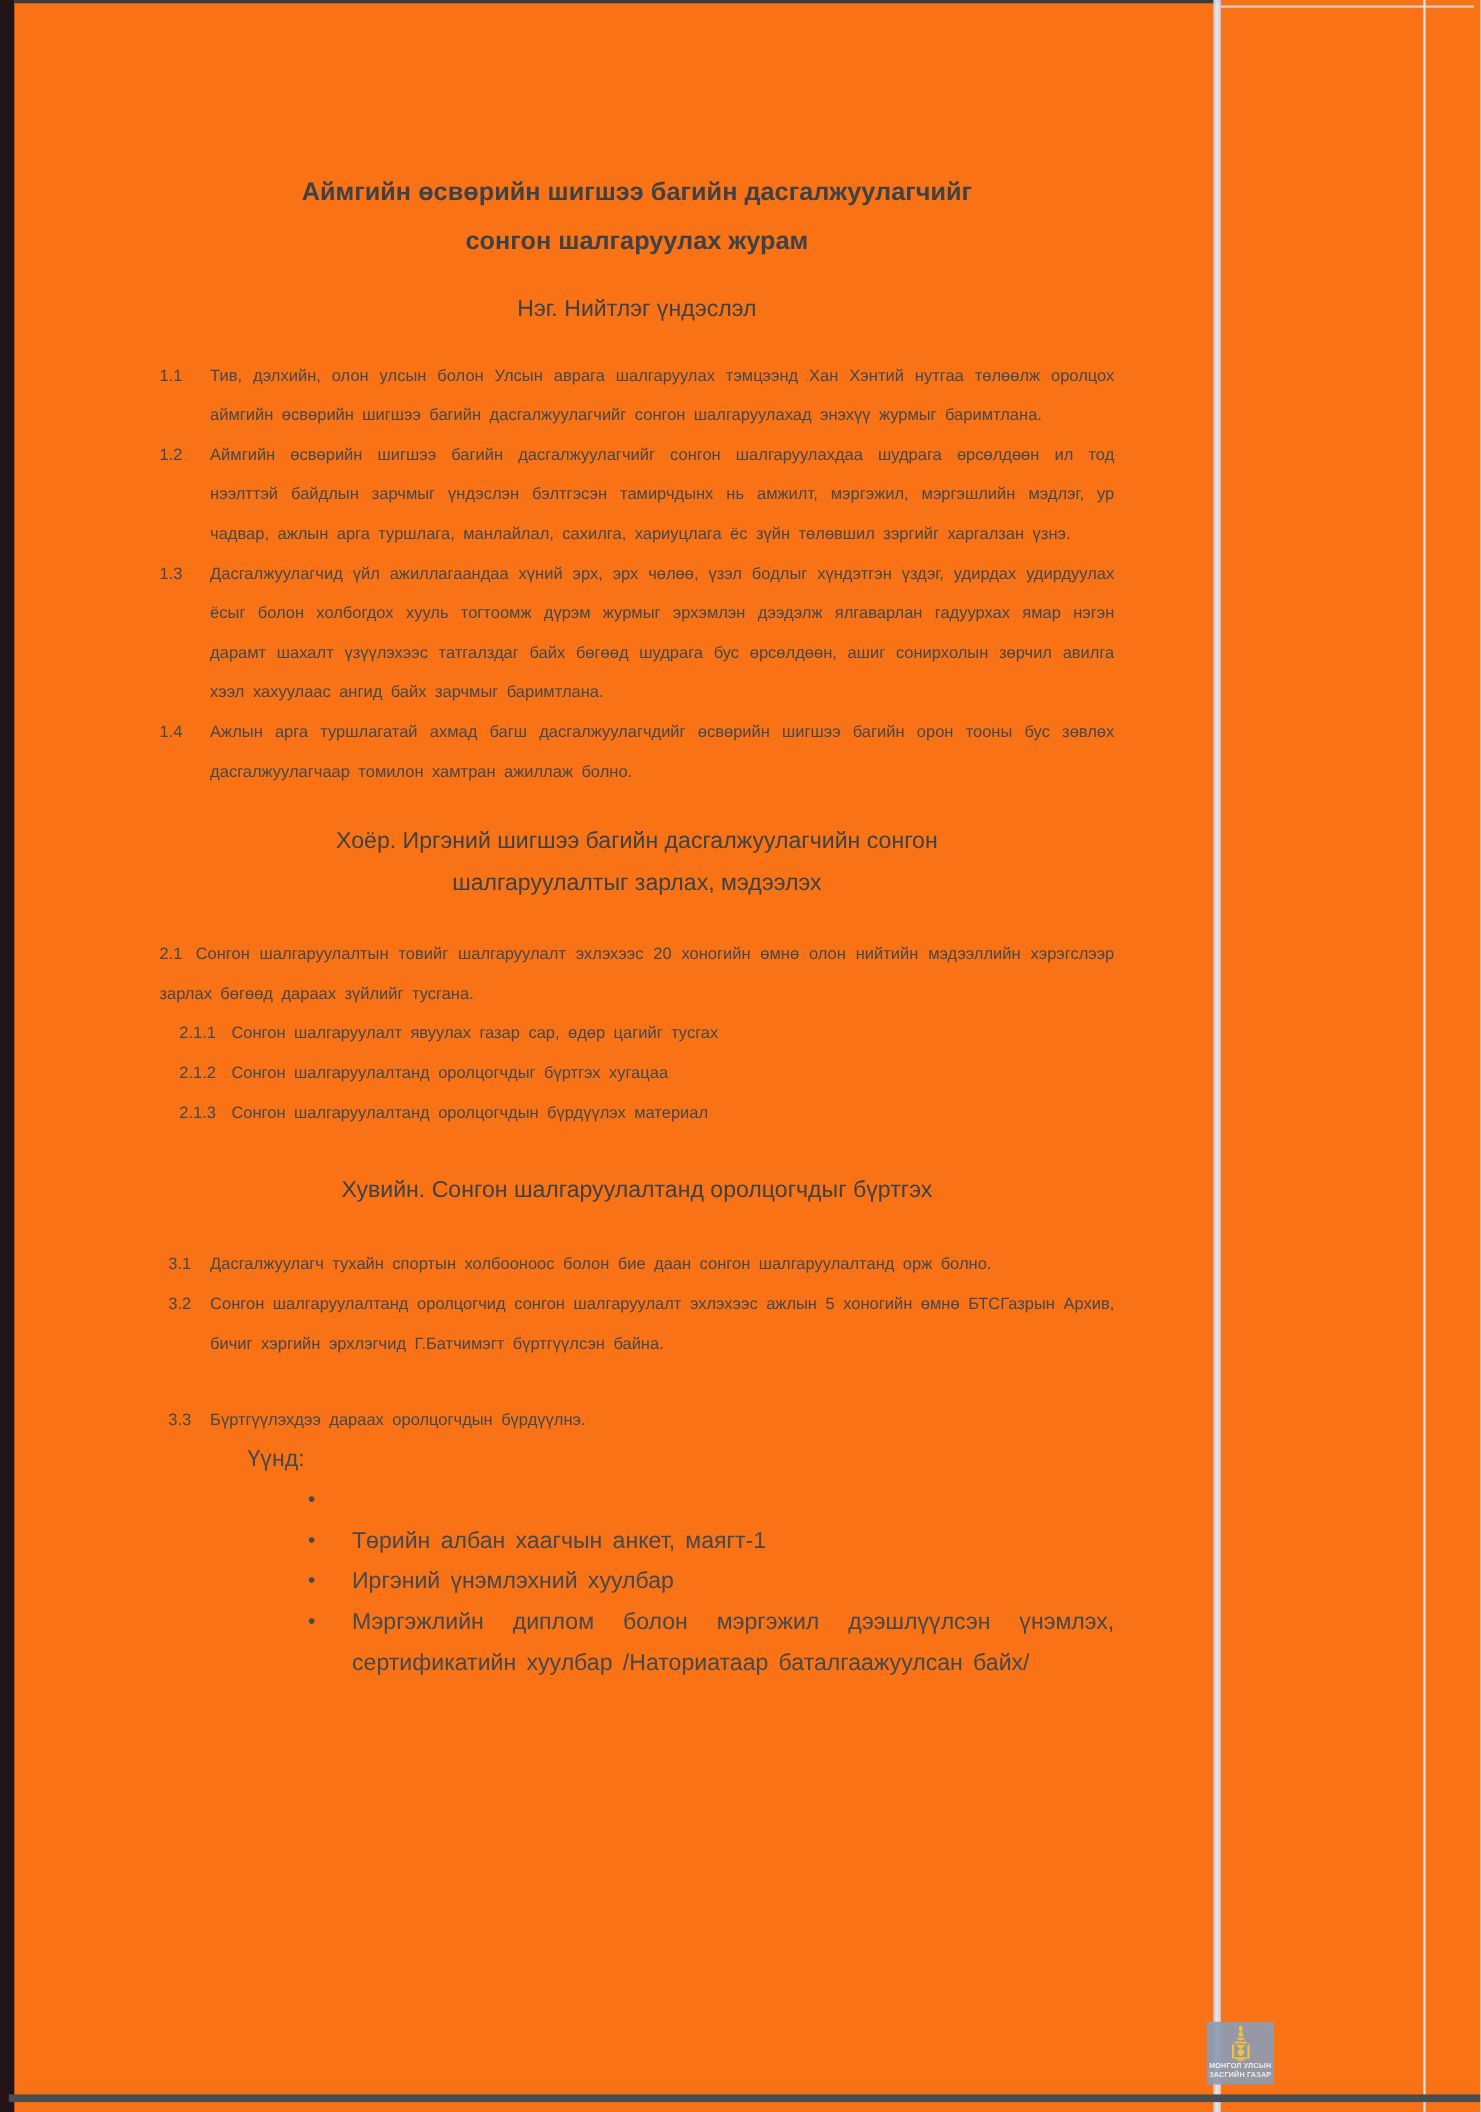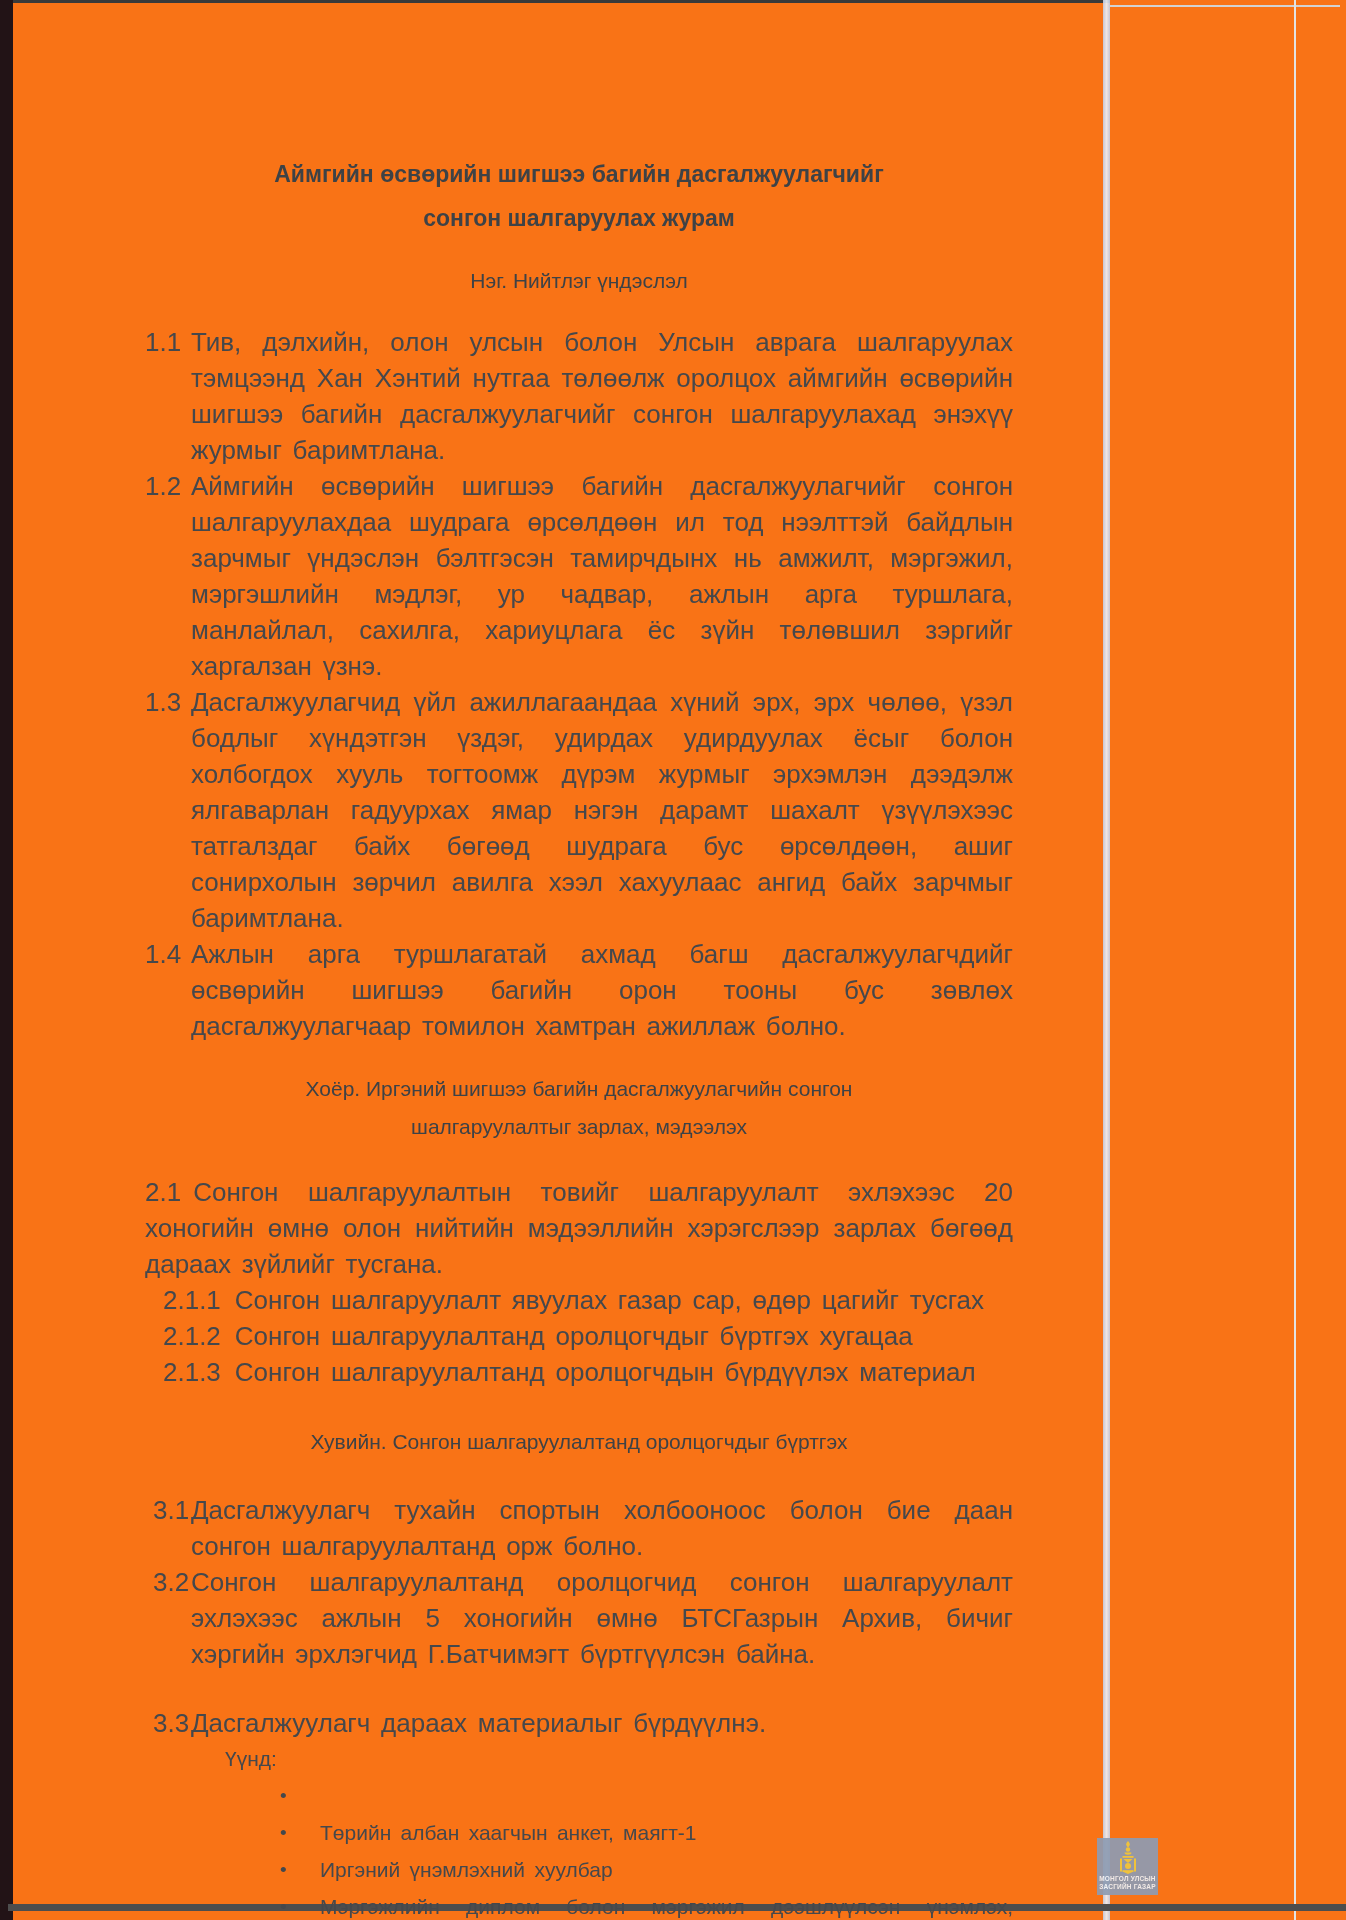--- a/index.html
+++ b/index.html
@@ -21,21 +21,21 @@
   
   .content { position:absolute; left:145px; top:0; width:868px; }
 
   .doc-title { margin:152px 0 0 0; text-align:center; font-weight:bold;
                font-size:23px; line-height:44px; color:#3e4246; }
   .sec-heading { text-align:center; font-weight:normal; font-size:21px; line-height:38px; color:#3e4246; }
   .h1 { margin-top:22px; }
   .h2 { margin-top:26px; }
   .h3 { margin-top:33px; }
 
-  .para { font-size:26px; line-height:36px; text-align:justify; word-spacing:3.5px; }
+  .para { font-size:15px; line-height:36px; text-align:justify; word-spacing:3.5px; }
 
   
   .item-hang { position:relative; padding-left:46px; }
   .item-hang > .num { position:absolute; left:0; top:0; }
   .item-hang.tight { margin-left:8px; padding-left:38px; }
 
   .mt10 { }
   .mt28 { margin-top:28px; }
   .mt31 { margin-top:31px; }
   .mt33 { margin-top:33px; }
@@ -132,21 +132,21 @@
       <span>Дасгалжуулагч тухайн спортын холбооноос болон бие даан сонгон шалгаруулалтанд орж болно.</span>
     </div>
 
     <div class="para item-hang tight">
       <span class="num">3.2</span>
       <span>Сонгон шалгаруулалтанд оролцогчид сонгон шалгаруулалт эхлэхээс ажлын 5 хоногийн өмнө БТСГазрын Архив, бичиг хэргийн эрхлэгчид Г.Батчимэгт бүртгүүлсэн байна.</span>
     </div>
 
     <div class="para item-hang tight mt33">
       <span class="num">3.3</span>
-      <span>Дасгалжуулагч дараах материалыг бүрдүүлнэ.</span>
+      <span>Бүртгүүлэхдээ дараах оролцогчдын бүрдүүлнэ.</span>
     </div>
 
     <div class="uund-label">Үүнд:</div>
 
     <div class="bullet-list">
       <div class="bullet-row">
         <span class="bullet-dot">•</span>
       </div>
       <div class="bullet-row">
         <span class="bullet-dot">•</span>

